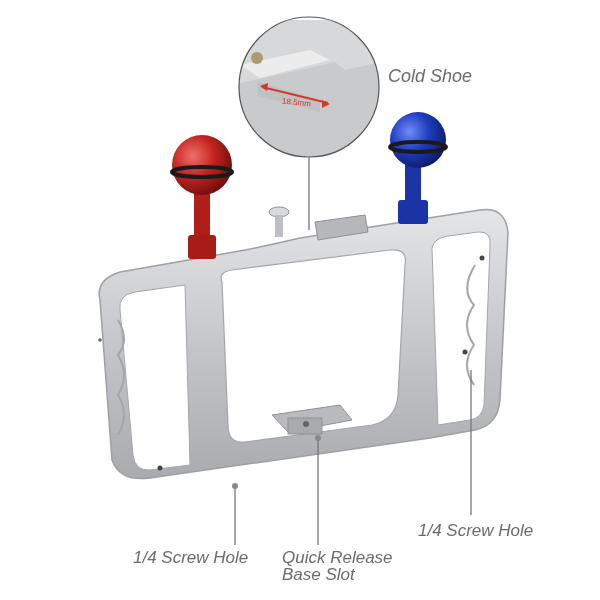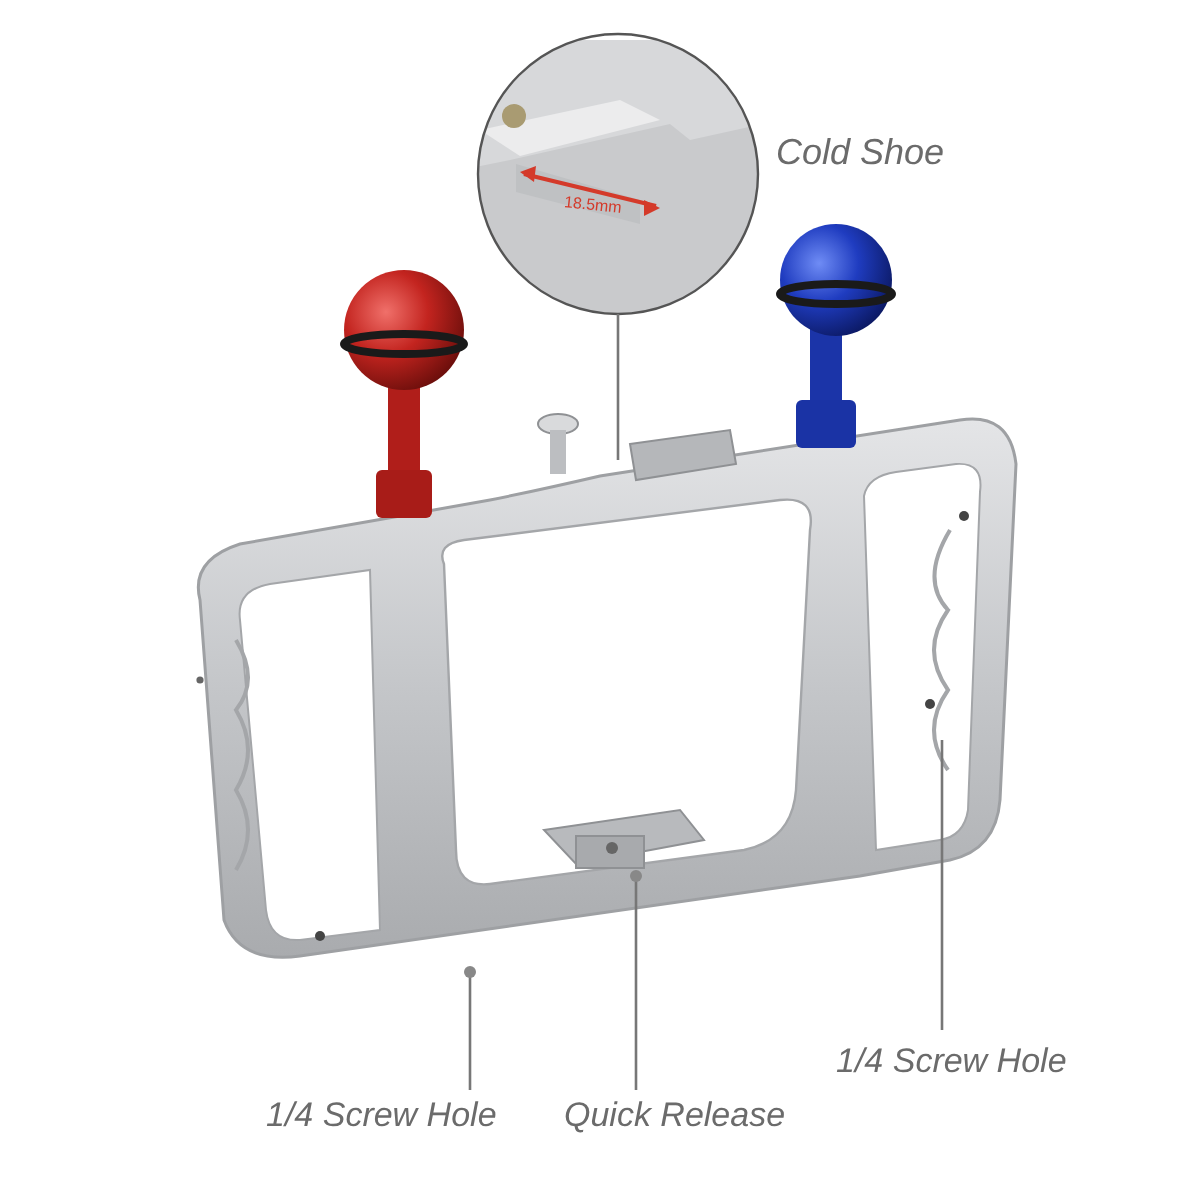--- a/index.html
+++ b/index.html
@@ -102,15 +102,16 @@
       <circle cx="318" cy="438" r="3" fill="#888" stroke="none"></circle>
       <line x1="471" y1="370" x2="471" y2="515"></line>
     </g>
   </svg>
 
   <div class="dim">18.5mm</div>
   <div class="label coldshoe">Cold Shoe</div>
   <div class="label screw-left">1/4 Screw Hole</div>
   <div class="label qr">
     <div>Quick Release</div>
+    <div>Base Slot</div>
   </div>
   <div class="label screw-right">1/4 Screw Hole</div>
 </div>
 
 </body></html>

